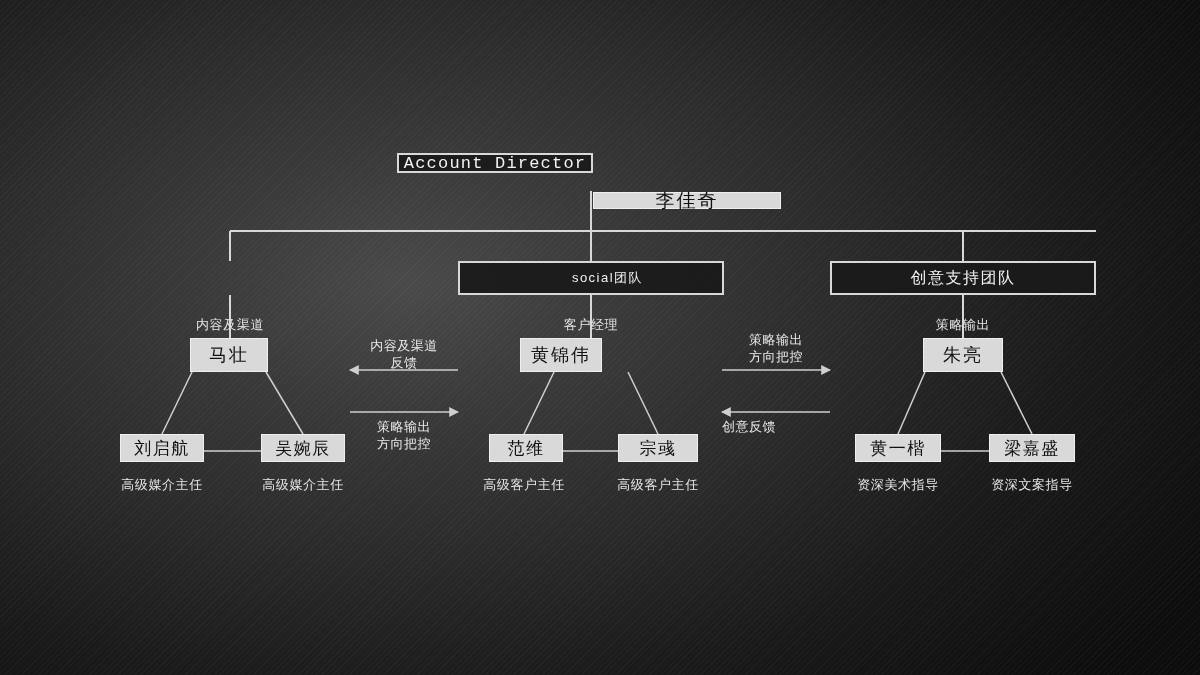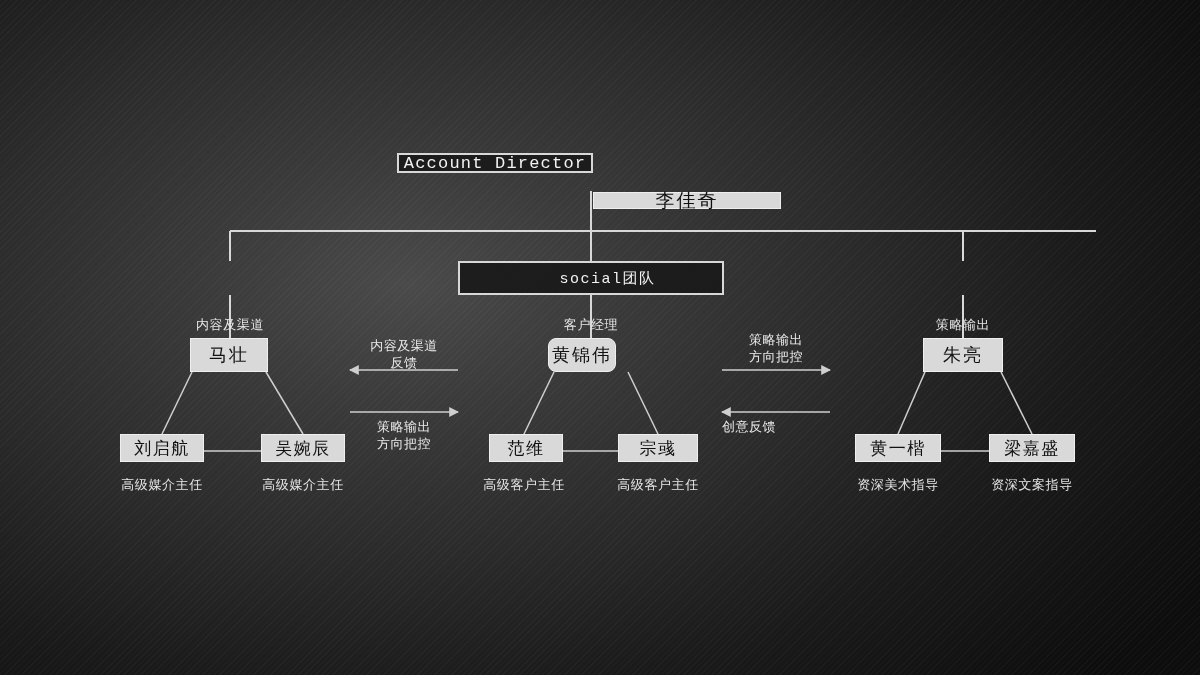--- a/index.html
+++ b/index.html
@@ -40,26 +40,26 @@
     font-family:Liberation Mono, monospace;
     font-size:17px;letter-spacing:1.2px;
   }
   #title-name{
     left:593px;top:155px;width:188px;height:17px;
     font-size:19px;letter-spacing:2px;margin-top:37px;
   }
 
   .team{height:34px;font-size:16px;letter-spacing:1.5px;}
   #team-pr{left:97px;top:261px;width:266px;}
-  #team-social{left:458px;top:261px;width:266px;font-family:Liberation Mono, monospace;font-size:15px;padding-left:33px;}
+  #team-social{left:458px;top:261px;width:266px;font-family:Liberation Sans, sans-serif;font-size:13px;padding-left:33px;}
   #team-creative{left:830px;top:261px;width:266px;}
 
   .lead{height:34px;font-size:18px;letter-spacing:2px;}
   #lead-pr{left:190px;top:338px;width:78px;}
-  #lead-social{left:548px;top:338px;width:68px;border-radius:8px;}
+  #lead-social{left:520px;top:338px;width:82px;}
   #lead-creative{left:923px;top:338px;width:80px;}
 
   .member{height:28px;font-size:17px;letter-spacing:1.5px;}
   #m-pr-1{left:120px;top:434px;width:84px;}
   #m-pr-2{left:261px;top:434px;width:84px;}
   #m-so-1{left:489px;top:434px;width:74px;}
   #m-so-2{left:618px;top:434px;width:80px;}
   #m-cr-1{left:855px;top:434px;width:86px;text-align:center;}
   #m-cr-2{left:989px;top:434px;width:86px;}
 
@@ -128,20 +128,23 @@
   <div class="node box-dark" id="title-role">
     <span>Account Director</span>
   </div>
   <div class="node box-light" id="title-name">
     <span>李佳奇</span>
   </div>
 
   <div class="node box-dark team" id="team-social">
     <span>social团队</span>
   </div>
+  <div class="node box-dark team" id="team-creative">
+    <span>创意支持团队</span>
+  </div>
 
   <div class="cap above" style="left:230px;top:316px;">内容及渠道</div>
   <div class="cap above" style="left:591px;top:316px;">客户经理</div>
   <div class="cap above" style="left:963px;top:316px;">策略输出</div>
 
   <div class="node box-light lead" id="lead-pr">
     <span>马壮</span>
   </div>
   <div class="node box-light lead" id="lead-social">
     <span>黄锦伟</span>

